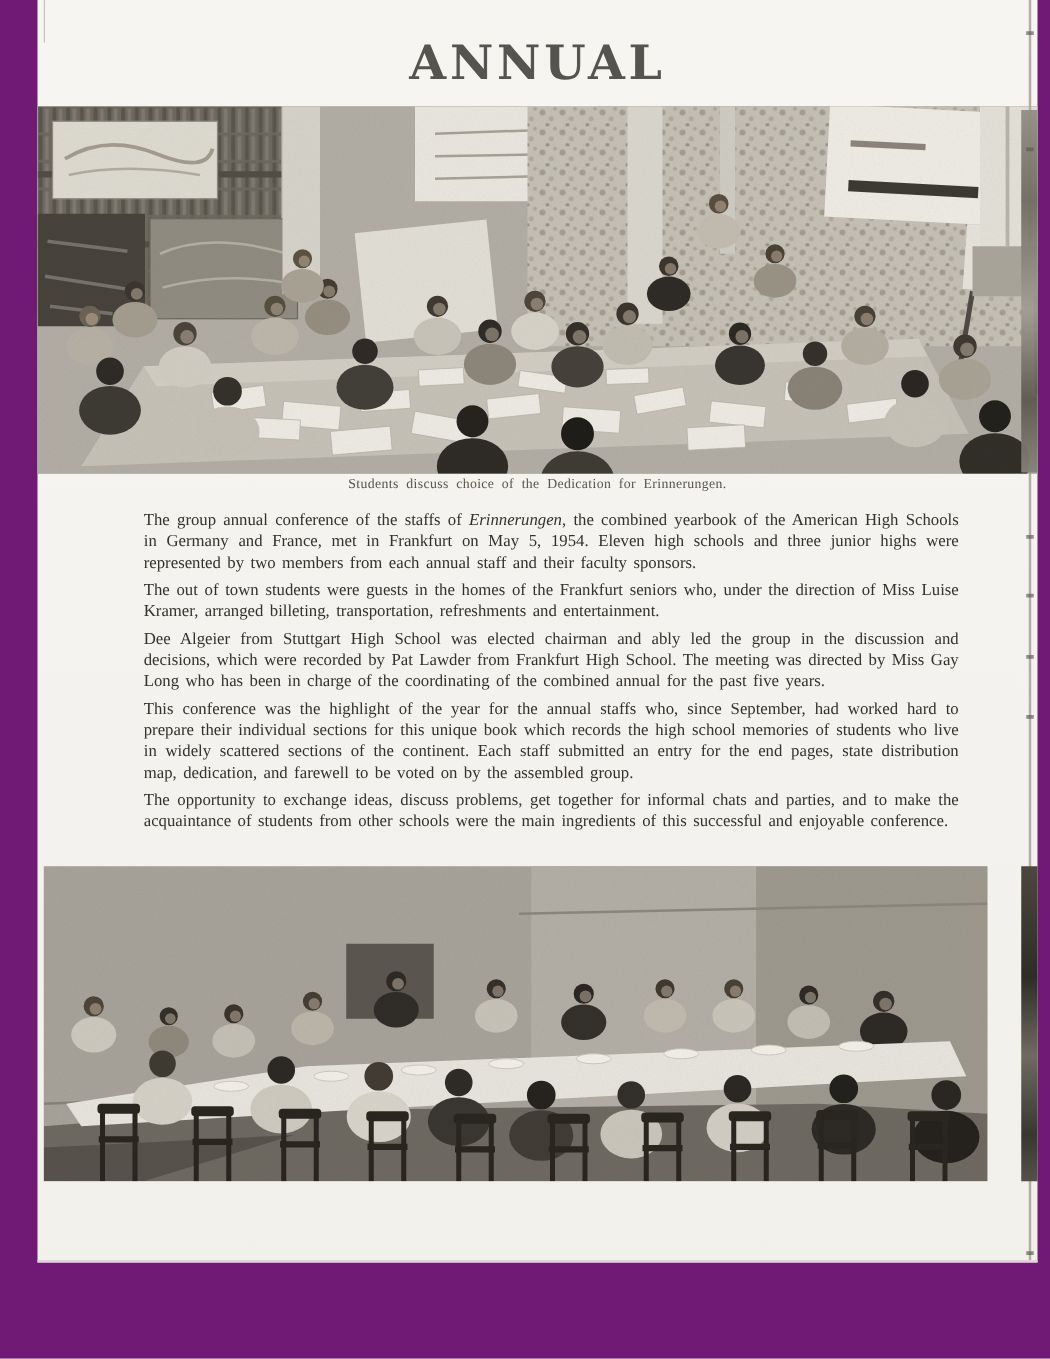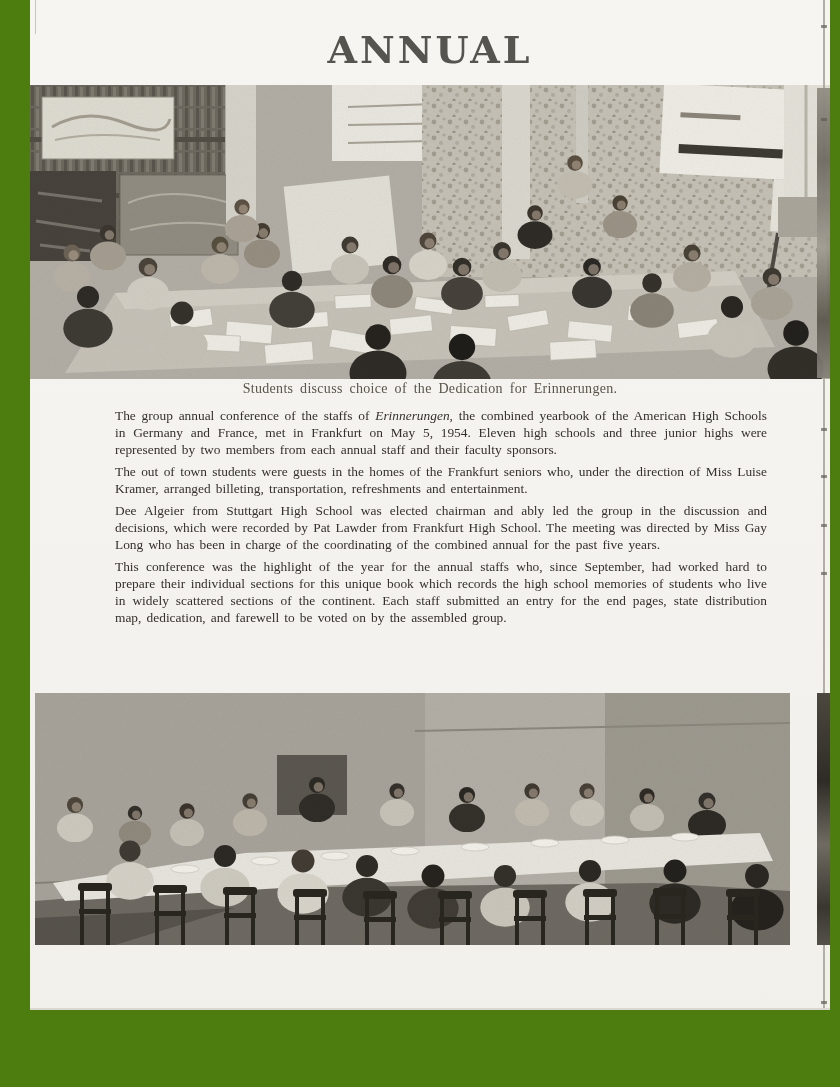--- a/index.html
+++ b/index.html
@@ -2,41 +2,41 @@
 <html><head>
 <meta charset="utf-8">
 <style>
   html,body{margin:0;padding:0;}
   body{
     width:840px;height:1087px;
     background:#ffffff;
     font-family:"Liberation Serif",serif;
     overflow:hidden;
   }
-  .canvas{position:relative;width:840px;height:1087px;background:#4d7c0f;overflow:hidden;}
+  .canvas{position:relative;width:840px;height:1087px;background:#701a75;overflow:hidden;}
   .page{
     position:absolute;left:30px;top:0;width:800px;height:1010px;
     background:linear-gradient(180deg,#f6f5f1 0%,#f4f2ee 60%,#f2f0eb 100%);
   }
   .page-bottom-edge{position:absolute;left:0;top:1008px;width:800px;height:2px;background:#dbd8d2;}
   .corner-line{position:absolute;left:5px;top:0;width:1px;height:34px;background:#c7c4bd;}
   .title{
     position:absolute;top:27px;left:0;width:100%;margin:0;
     text-align:center;
     font-family:"DejaVu Serif",serif;
     font-size:38px;font-weight:bold;letter-spacing:3px;
     color:#56544f;
   }
   .photo{position:absolute;overflow:hidden;background:#b2aea5;}
   .photo svg{display:block;width:100%;height:100%;}
   .photo1{left:0;top:85px;width:800px;height:294px;}
   .photo2{left:5px;top:693px;width:755px;height:252px;}
   .caption{
     position:absolute;text-align:center;
-    font-size:14px;color:#585449;letter-spacing:0.3px;word-spacing:3px;
+    font-size:11px;color:#585449;letter-spacing:0.3px;word-spacing:3px;
   }
   .caption1{left:0;top:381px;width:800px;}
   .caption2{left:5px;top:950px;width:755px;}
   .bodytext{
     position:absolute;left:85px;top:407px;width:652px;
     font-size:13.4px;line-height:17px;color:#34312c;
     text-align:justify;word-spacing:1.8px;
   }
   .bodytext p{margin:0 0 5px 0;}
   .bodytext em{font-style:italic;}
@@ -208,20 +208,21 @@
         <rect width="800" height="294" filter="url(#grain1)" opacity="0.13" style="mix-blend-mode:multiply"></rect>
       </svg>
     </div>
     <div class="caption caption1">Students discuss choice of the Dedication for Erinnerungen.</div>
 
     <div class="bodytext">
         <p><span>The group annual conference of the staffs of </span><em>Erinnerungen</em><span>, the combined yearbook of the American High Schools in Germany and France, met in Frankfurt on May 5, 1954. Eleven high schools and three junior highs were represented by two members from each annual staff and their faculty sponsors.</span></p>
         <p><span>The out of town students were guests in the homes of the Frankfurt seniors who, under the direction of Miss Luise Kramer, arranged billeting, transportation, refreshments and entertainment.</span></p>
         <p><span>Dee Algeier from Stuttgart High School was elected chairman and ably led the group in the discussion and decisions, which were recorded by Pat Lawder from Frankfurt High School. The meeting was directed by Miss Gay Long who has been in charge of the coordinating of the combined annual for the past five years.</span></p>
         <p><span>This conference was the highlight of the year for the annual staffs who, since September, had worked hard to prepare their individual sections for this unique book which records the high school memories of students who live in widely scattered sections of the continent. Each staff submitted an entry for the end pages, state distribution map, dedication, and farewell to be voted on by the assembled group.</span></p>
+        <p><span>The opportunity to exchange ideas, discuss problems, get together for informal chats and parties, and to make the acquaintance of students from other schools were the main ingredients of this successful and enjoyable conference.</span></p>
       </div>
 
     <div class="photo photo2">
       <svg viewBox="0 0 755 252" preserveAspectRatio="none" xmlns="http://www.w3.org/2000/svg">
         <defs>
           <filter id="grain2" x="0" y="0" width="100%" height="100%">
             <feTurbulence type="fractalNoise" baseFrequency="0.9" numOctaves="2" stitchTiles="stitch"></feTurbulence>
             <feColorMatrix type="saturate" values="0"></feColorMatrix>
           </filter>
         </defs>

